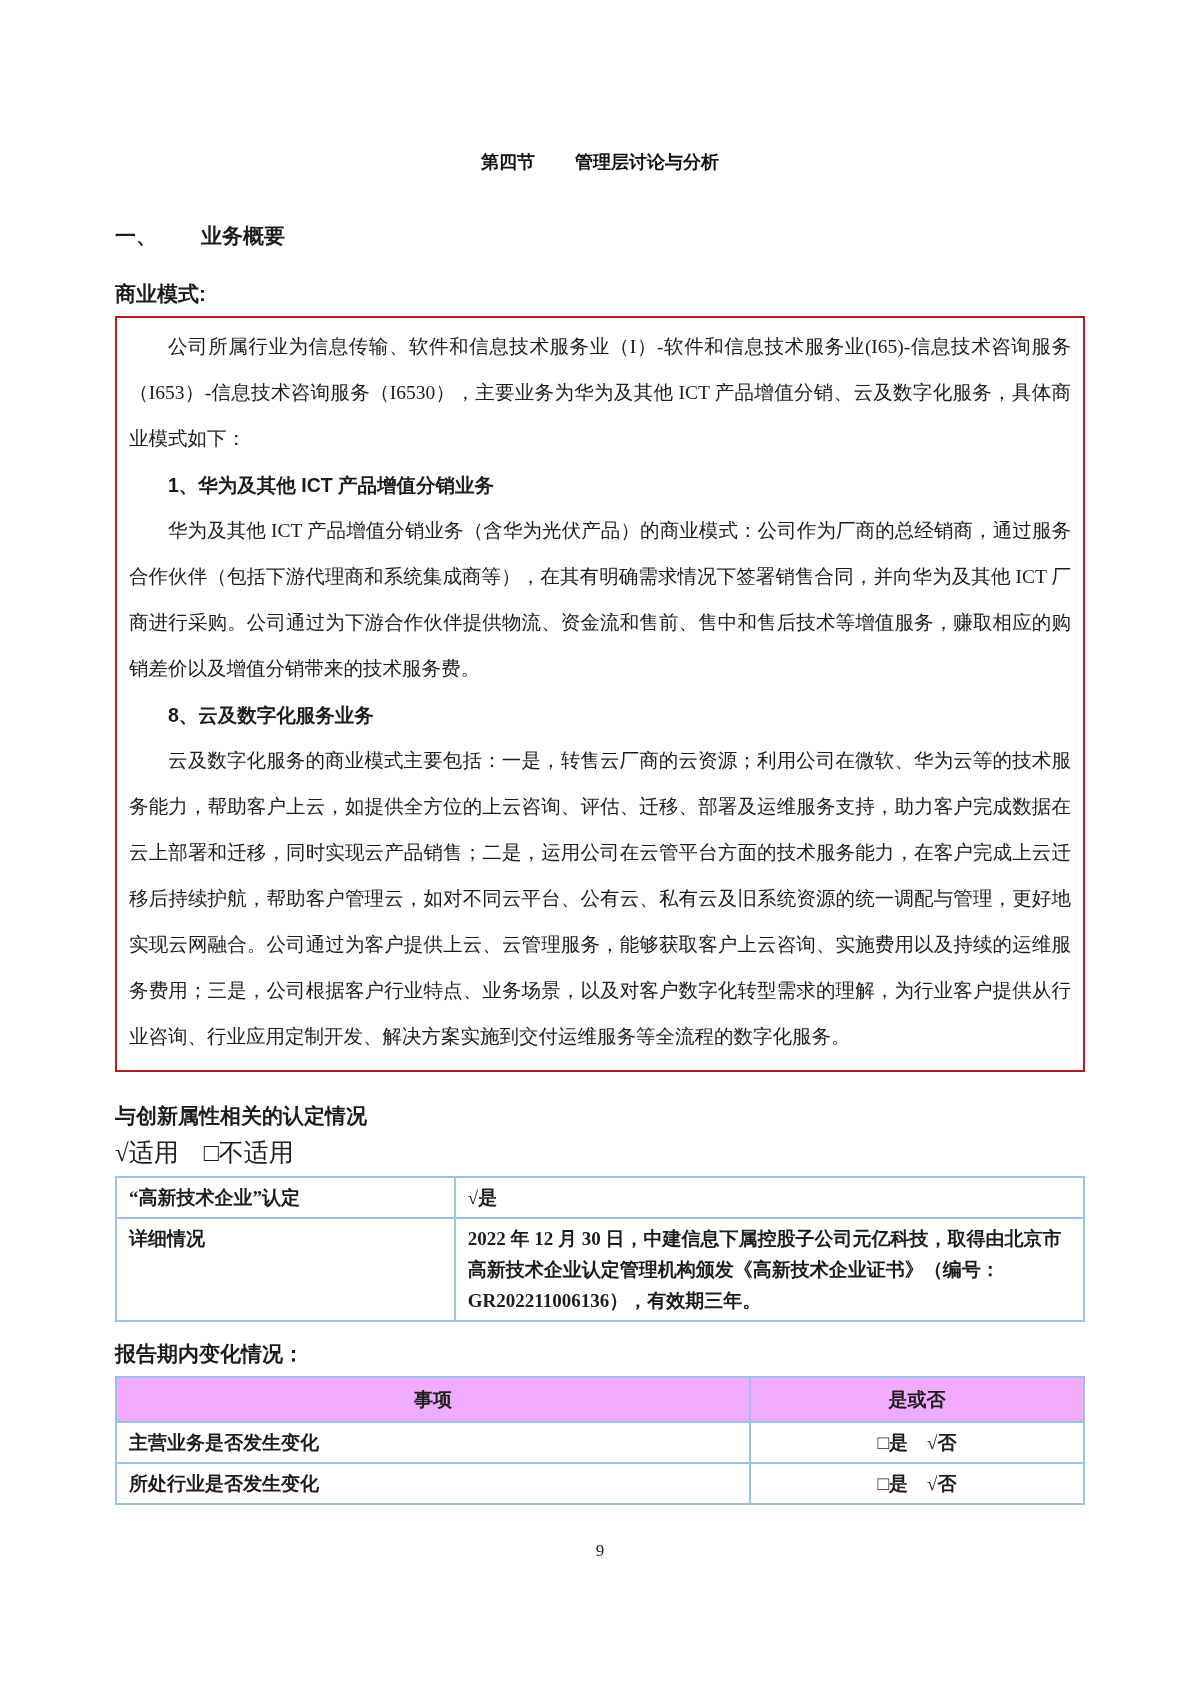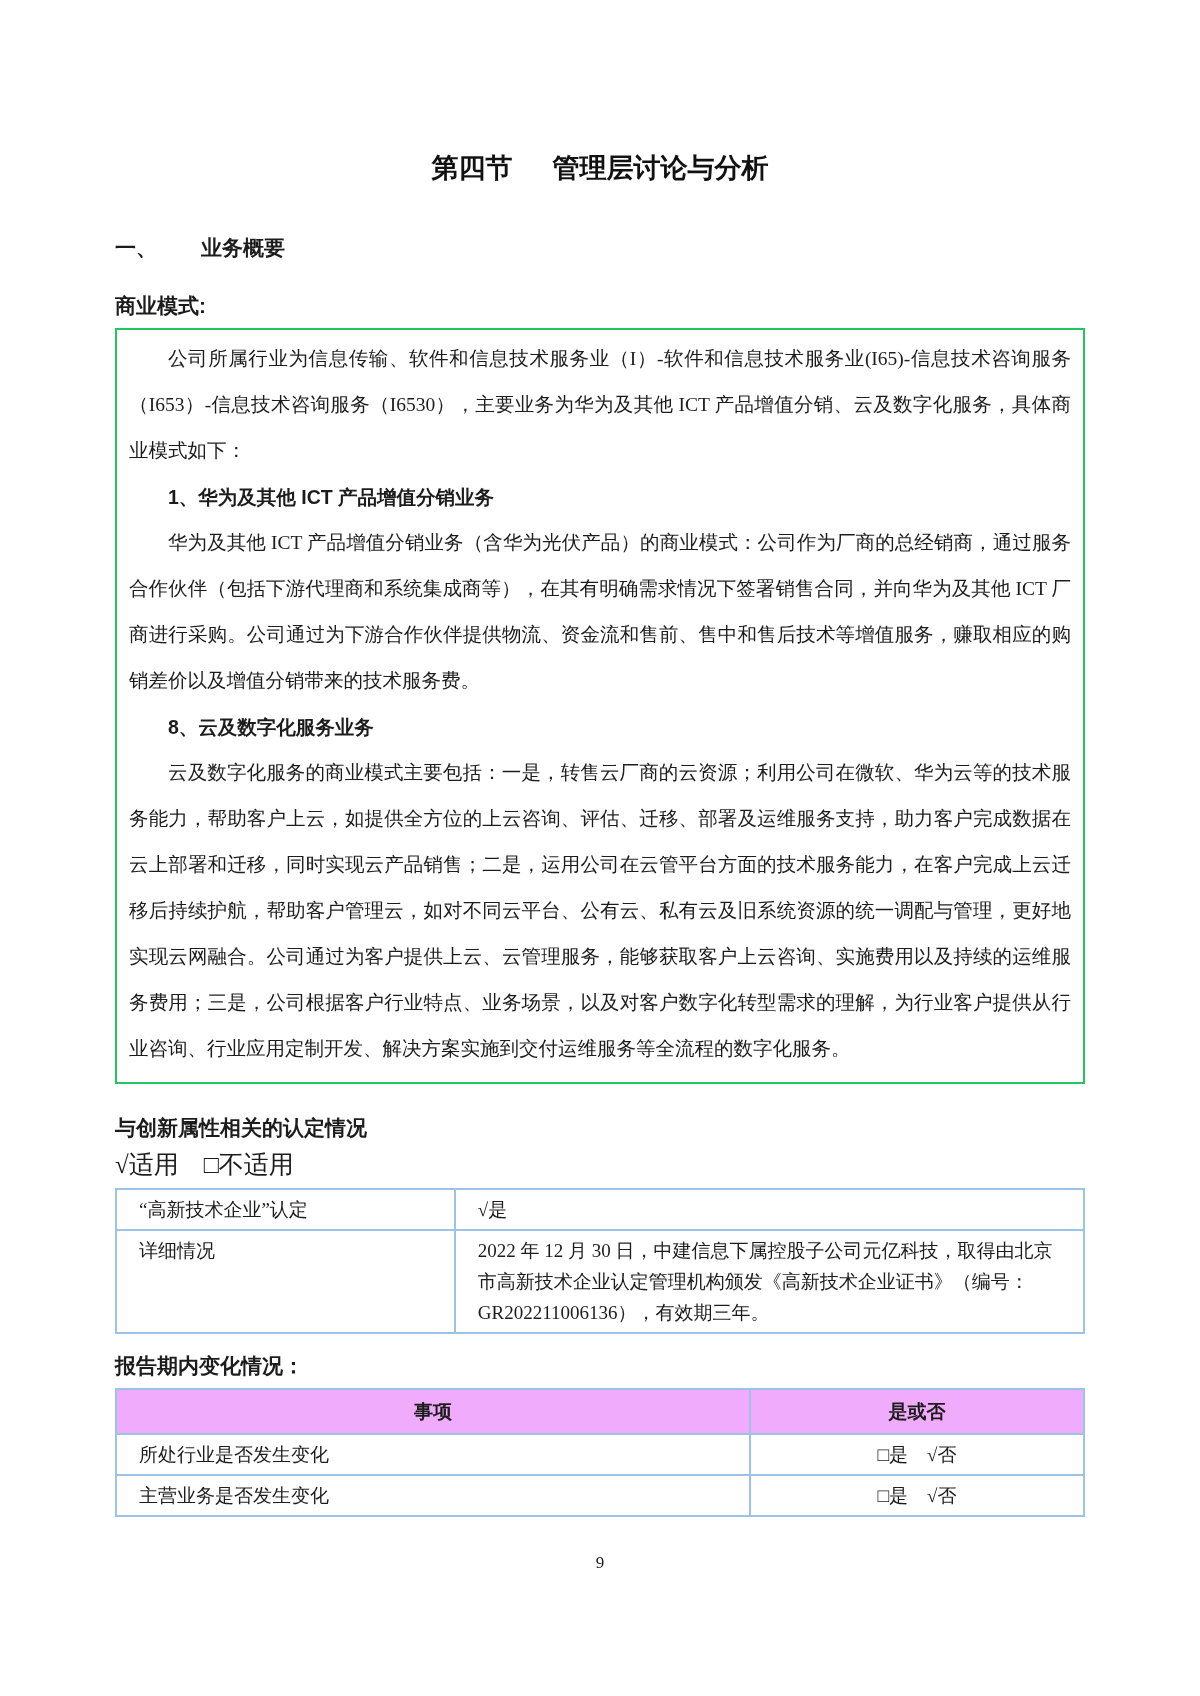--- a/index.html
+++ b/index.html
@@ -17,42 +17,42 @@
     width: 1200px;
     height: 1696px;
     padding: 150px 115px 0 115px;
   }
   .doc-title {
     display: flex;
     justify-content: center;
     gap: 40px;
     font-family: "Liberation Sans", "DejaVu Sans", sans-serif;
     font-weight: bold;
-    font-size: 27px;
+    font-size: 18px;
     color: #111;
     margin: 0 0 0 0;
   }
   .sec-heading {
     display: flex;
     align-items: baseline;
     gap: 44px;
     font-family: "Liberation Sans", "DejaVu Sans", sans-serif;
     font-weight: bold;
     font-size: 21px;
     margin-top: 48px;
   }
   .block-label {
     font-family: "Liberation Sans", "DejaVu Sans", sans-serif;
     font-weight: bold;
     font-size: 21px;
     margin-top: 30px;
   }
   .bm-box {
     margin-top: 8px;
-    border: 2px solid #22c55e;
+    border: 2px solid #b91c1c;
     padding: 6px 12px 10px 12px;
     font-size: 19.5px;
     line-height: 46px;
     text-align: justify;
   }
   .bm-box p {
     margin: 0;
     text-indent: 2em;
   }
   .bm-box p.subhead {
@@ -69,25 +69,25 @@
   table {
     width: 100%;
     border-collapse: collapse;
     margin-top: 8px;
     font-size: 19px;
   }
   table, td, th {
     border: 2px solid #9cc2e5;
   }
   td, th {
-    padding: 4px 22px;
+    padding: 4px 12px;
     line-height: 31px;
     vertical-align: top;
     text-align: left;
-    font-weight: normal;
+    font-weight: bold;
   }
   .t-innov td.col-label { width: 35%; }
   .t-changes col.c1 { width: 65.5%; }
   .t-changes tr.head th {
     background: #f0abfc;
     text-align: center;
     font-family: "Liberation Sans", "DejaVu Sans", sans-serif;
     font-weight: bold;
     padding: 6px 14px;
   }
@@ -145,25 +145,25 @@
     <colgroup>
         <col class="c1">
         <col class="c2">
       </colgroup>
     <tbody>
       <tr class="head">
         <th>事项</th>
         <th>是或否</th>
       </tr>
       <tr>
-        <td>所处行业是否发生变化</td>
+        <td>主营业务是否发生变化</td>
         <td class="ans">□是　√否</td>
       </tr>
       <tr>
-        <td>主营业务是否发生变化</td>
+        <td>所处行业是否发生变化</td>
         <td class="ans">□是　√否</td>
       </tr>
     </tbody>
   </table>
 
   <div class="page-number">9</div>
 
 </div>
 
 </body></html>

